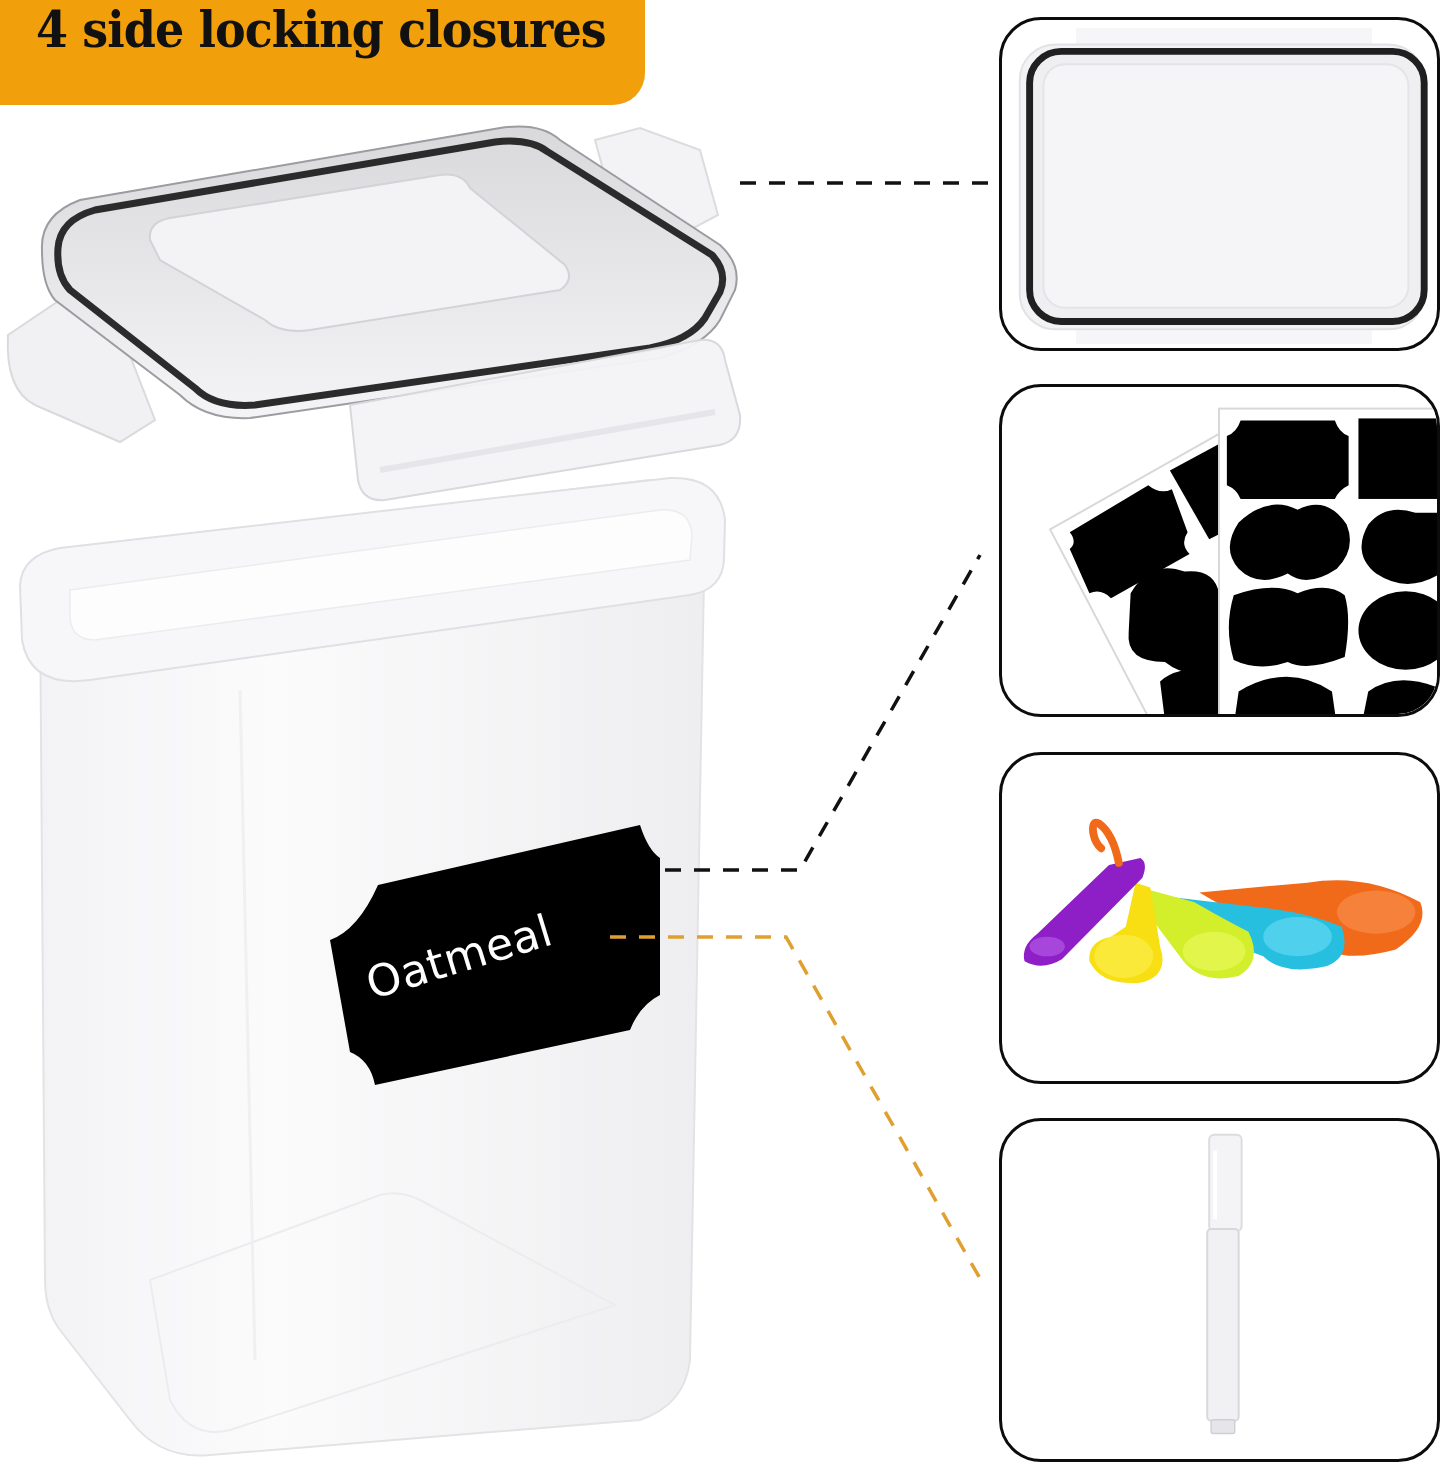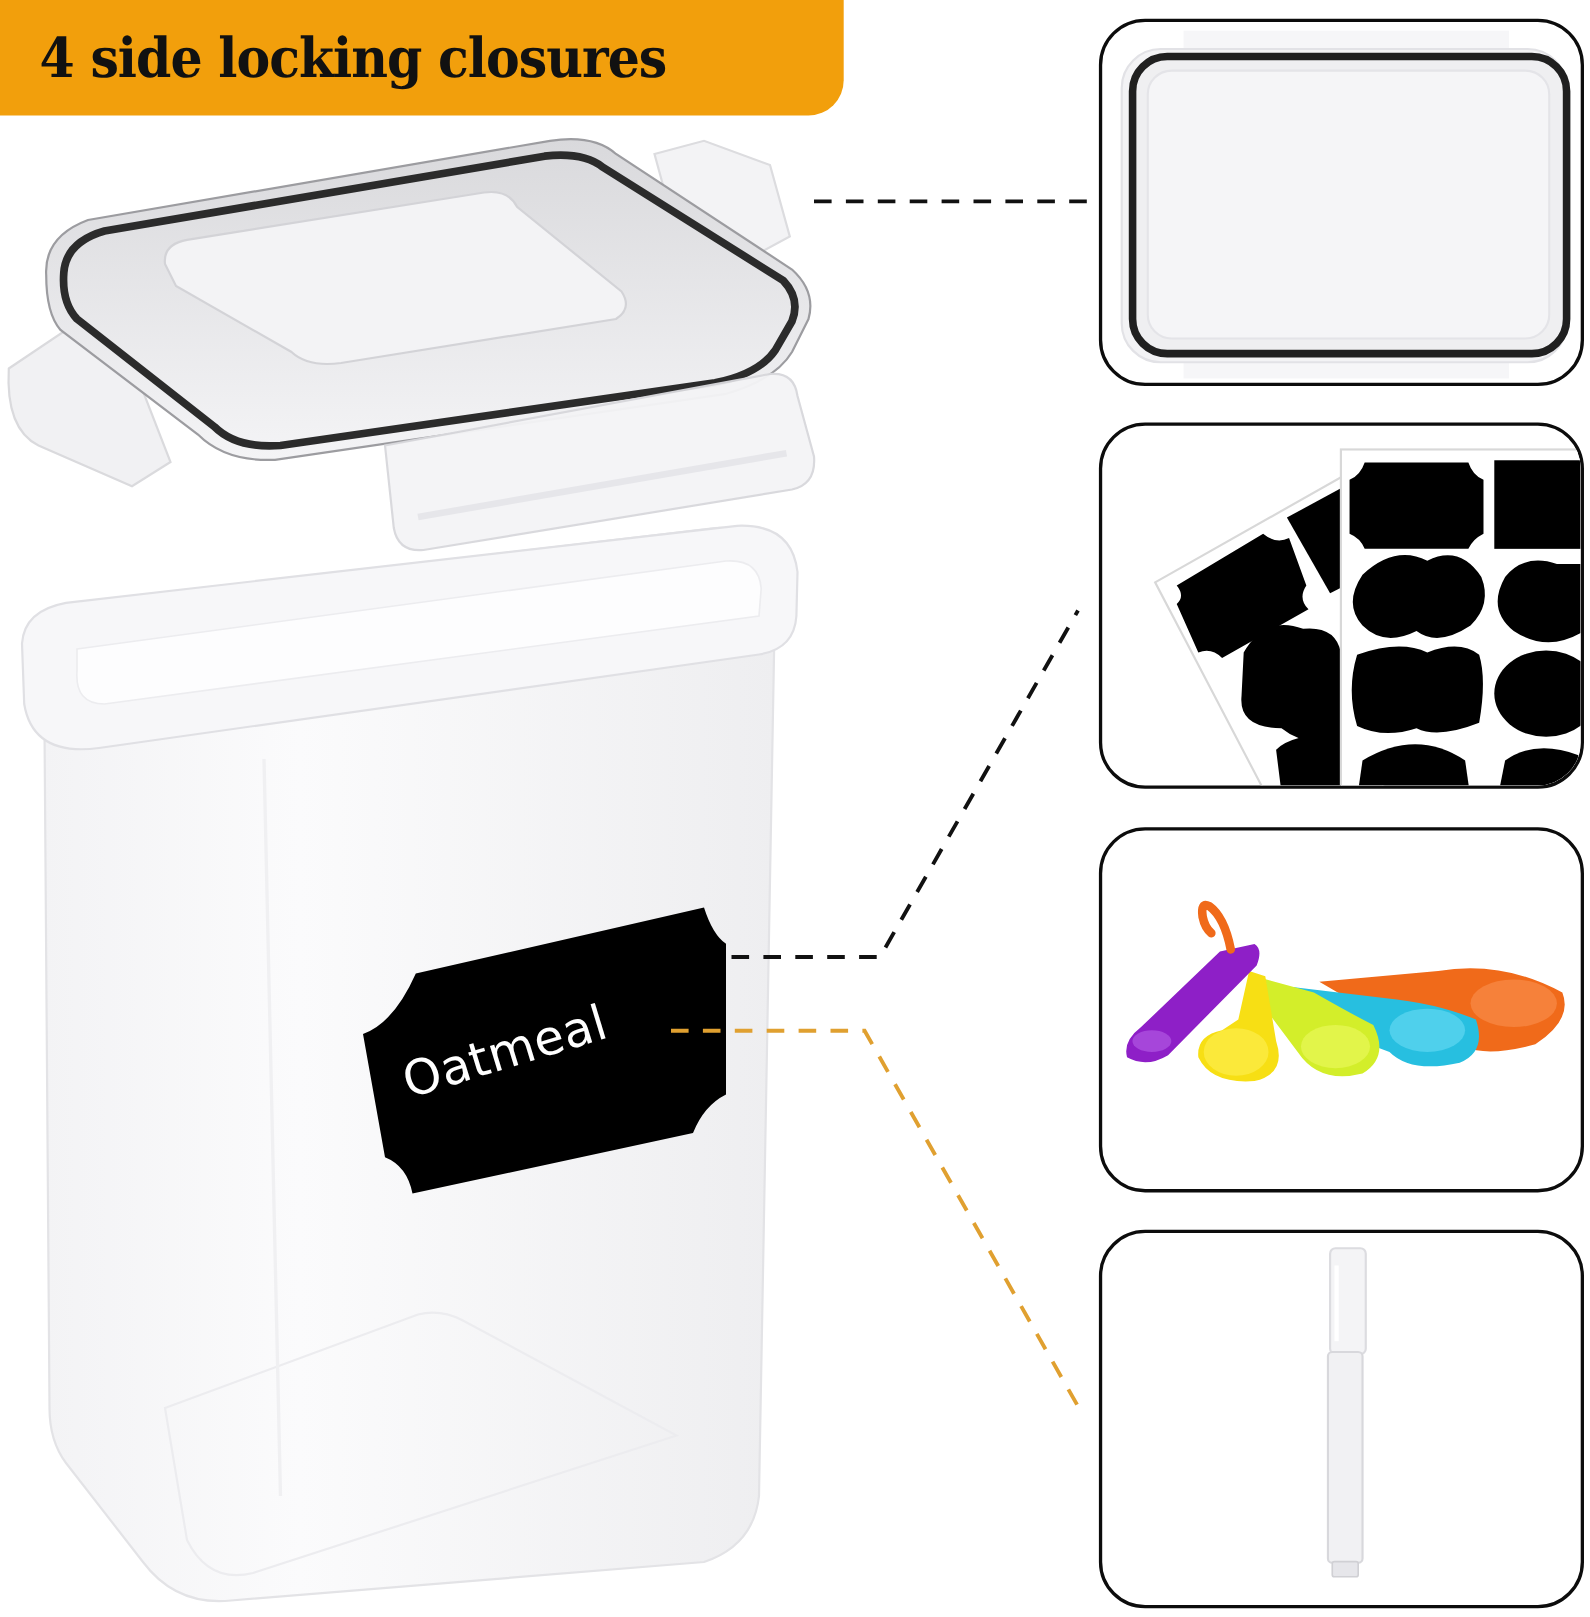--- a/index.html
+++ b/index.html
@@ -1,21 +1,21 @@
 <!DOCTYPE html>
 <html><head>
   <meta charset="utf-8">
   <style>
     html, body { margin: 0; padding: 0; background: #ffffff; }
     body { width: 1445px; height: 1470px; position: relative; overflow: hidden;
            font-family: "Liberation Sans", sans-serif; }
 
-    .banner { position: absolute; left: 0; top: 0; width: 767px; height: 105px;
+    .banner { position: absolute; left: 0; top: 0; width: 645px; height: 105px;
               background: #f29f0c; border-bottom-right-radius: 32px;
-              display: flex; align-items: center; }
+              display: flex; }
     .banner-title { margin-left: 36px; font-family: "DejaVu Serif", "Liberation Serif", serif;
                     font-weight: bold; font-size: 50px; color: #111111; letter-spacing: -1px;
                     transform: scaleX(0.92); transform-origin: left center; white-space: nowrap; }
 
     .panel { position: absolute; left: 999px; width: 441px; border: 3.5px solid #0c0c0c;
              border-radius: 42px; background: #ffffff; overflow: hidden; box-sizing: border-box; }
     .panel svg { position: absolute; left: 0; top: 0; width: 100%; height: 100%; }
 
     .stage { position: absolute; left: 0; top: 0; width: 1445px; height: 1470px; pointer-events: none; }
     .stage svg { position: absolute; left: 0; top: 0; }

